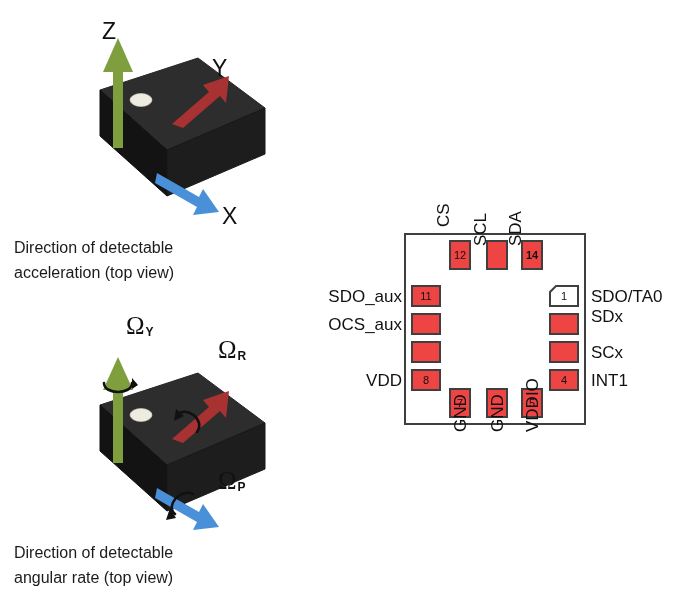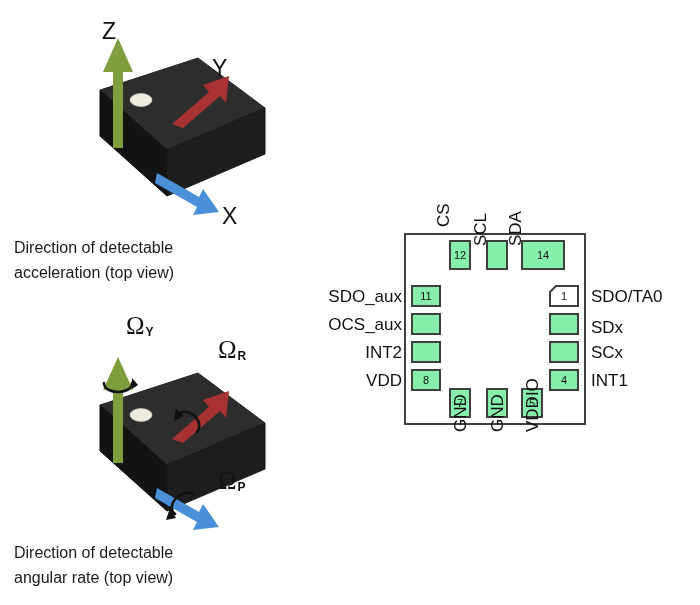--- a/index.html
+++ b/index.html
@@ -68,21 +68,21 @@
   .pkg-box {
     position: absolute;
     box-sizing: border-box;
     border: 2px solid #3f3f3f;
     background: #ffffff;
   }
   .pad {
     position: absolute;
     box-sizing: border-box;
     border: 2px solid #3f3f3f;
-    background: #86efac;
+    background: #ef4444;
     font-family: "Liberation Sans", sans-serif;
     font-size: 11px;
     color: #111;
     display: flex;
     align-items: center;
     justify-content: center;
     line-height: 1;
   }
   .pad.notched {
     border: none;
@@ -213,21 +213,21 @@
 
   <div class="pkg-box" style="left:404px; top:233px; width:182px; height:192px;"></div>
 
 
   <div class="pad" style="left:449px; top:240px; width:22px; height:30px;">
     <span class="pad-num">12</span>
   </div>
   <div class="pad" style="left:486px; top:240px; width:22px; height:30px;">
     <span class="pad-num"></span>
   </div>
-  <div class="pad" style="left:521px; top:240px; width:44px; height:30px;">
+  <div class="pad" style="left:521px; top:240px; width:22px; height:30px;font-weight:bold;">
     <span class="pad-num">14</span>
   </div>
 
   <div class="pin-label vert" style="left:452px; top:210px;">CS</div>
   <div class="pin-label vert" style="left:489px; top:229px;">SCL</div>
   <div class="pin-label vert" style="left:524px; top:229px;">SDA</div>
 
   <div class="pad" style="left:411px; top:285px; width:30px; height:22px;">
     <span class="pad-num">11</span>
   </div>
@@ -236,41 +236,40 @@
   </div>
   <div class="pad" style="left:411px; top:341px; width:30px; height:22px;">
     <span class="pad-num"></span>
   </div>
   <div class="pad" style="left:411px; top:369px; width:30px; height:22px;">
     <span class="pad-num">8</span>
   </div>
 
   <div class="pin-label left" style="left:300px; top:316px; width:102px;">OCS_aux</div>
   <div class="pin-label left" style="left:300px; top:288px; width:102px;">SDO_aux</div>
-  <div class="pin-label left" style="left:300px; top:344px; width:102px;">INT2</div>
   <div class="pin-label left" style="left:300px; top:372px; width:102px;">VDD</div>
 
   <div class="pad notched" style="left:549px; top:285px; width:30px; height:22px;">
     <svg class="notch-svg" width="30" height="22" viewBox="0 0 30 22">
       <polygon points="7,1 29,1 29,21 1,21 1,7" fill="#ffffff" stroke="#3f3f3f" stroke-width="2"></polygon>
     </svg>
     <span class="pad-num">1</span>
   </div>
   <div class="pad" style="left:549px; top:313px; width:30px; height:22px;">
     <span class="pad-num"></span>
   </div>
   <div class="pad" style="left:549px; top:341px; width:30px; height:22px;">
     <span class="pad-num"></span>
   </div>
   <div class="pad" style="left:549px; top:369px; width:30px; height:22px;">
     <span class="pad-num">4</span>
   </div>
 
   <div class="pin-label right" style="left:591px; top:288px;">SDO/TA0</div>
-  <div class="pin-label right" style="left:591px; top:319px;">SDx</div>
+  <div class="pin-label right" style="left:591px; top:308px;">SDx</div>
   <div class="pin-label right" style="left:591px; top:344px;">SCx</div>
   <div class="pin-label right" style="left:591px; top:372px;">INT1</div>
 
   <div class="pad" style="left:449px; top:388px; width:22px; height:30px;">
     <span class="pad-num">7</span>
   </div>
   <div class="pad" style="left:486px; top:388px; width:22px; height:30px;">
     <span class="pad-num"></span>
   </div>
   <div class="pad" style="left:521px; top:388px; width:22px; height:30px;">

